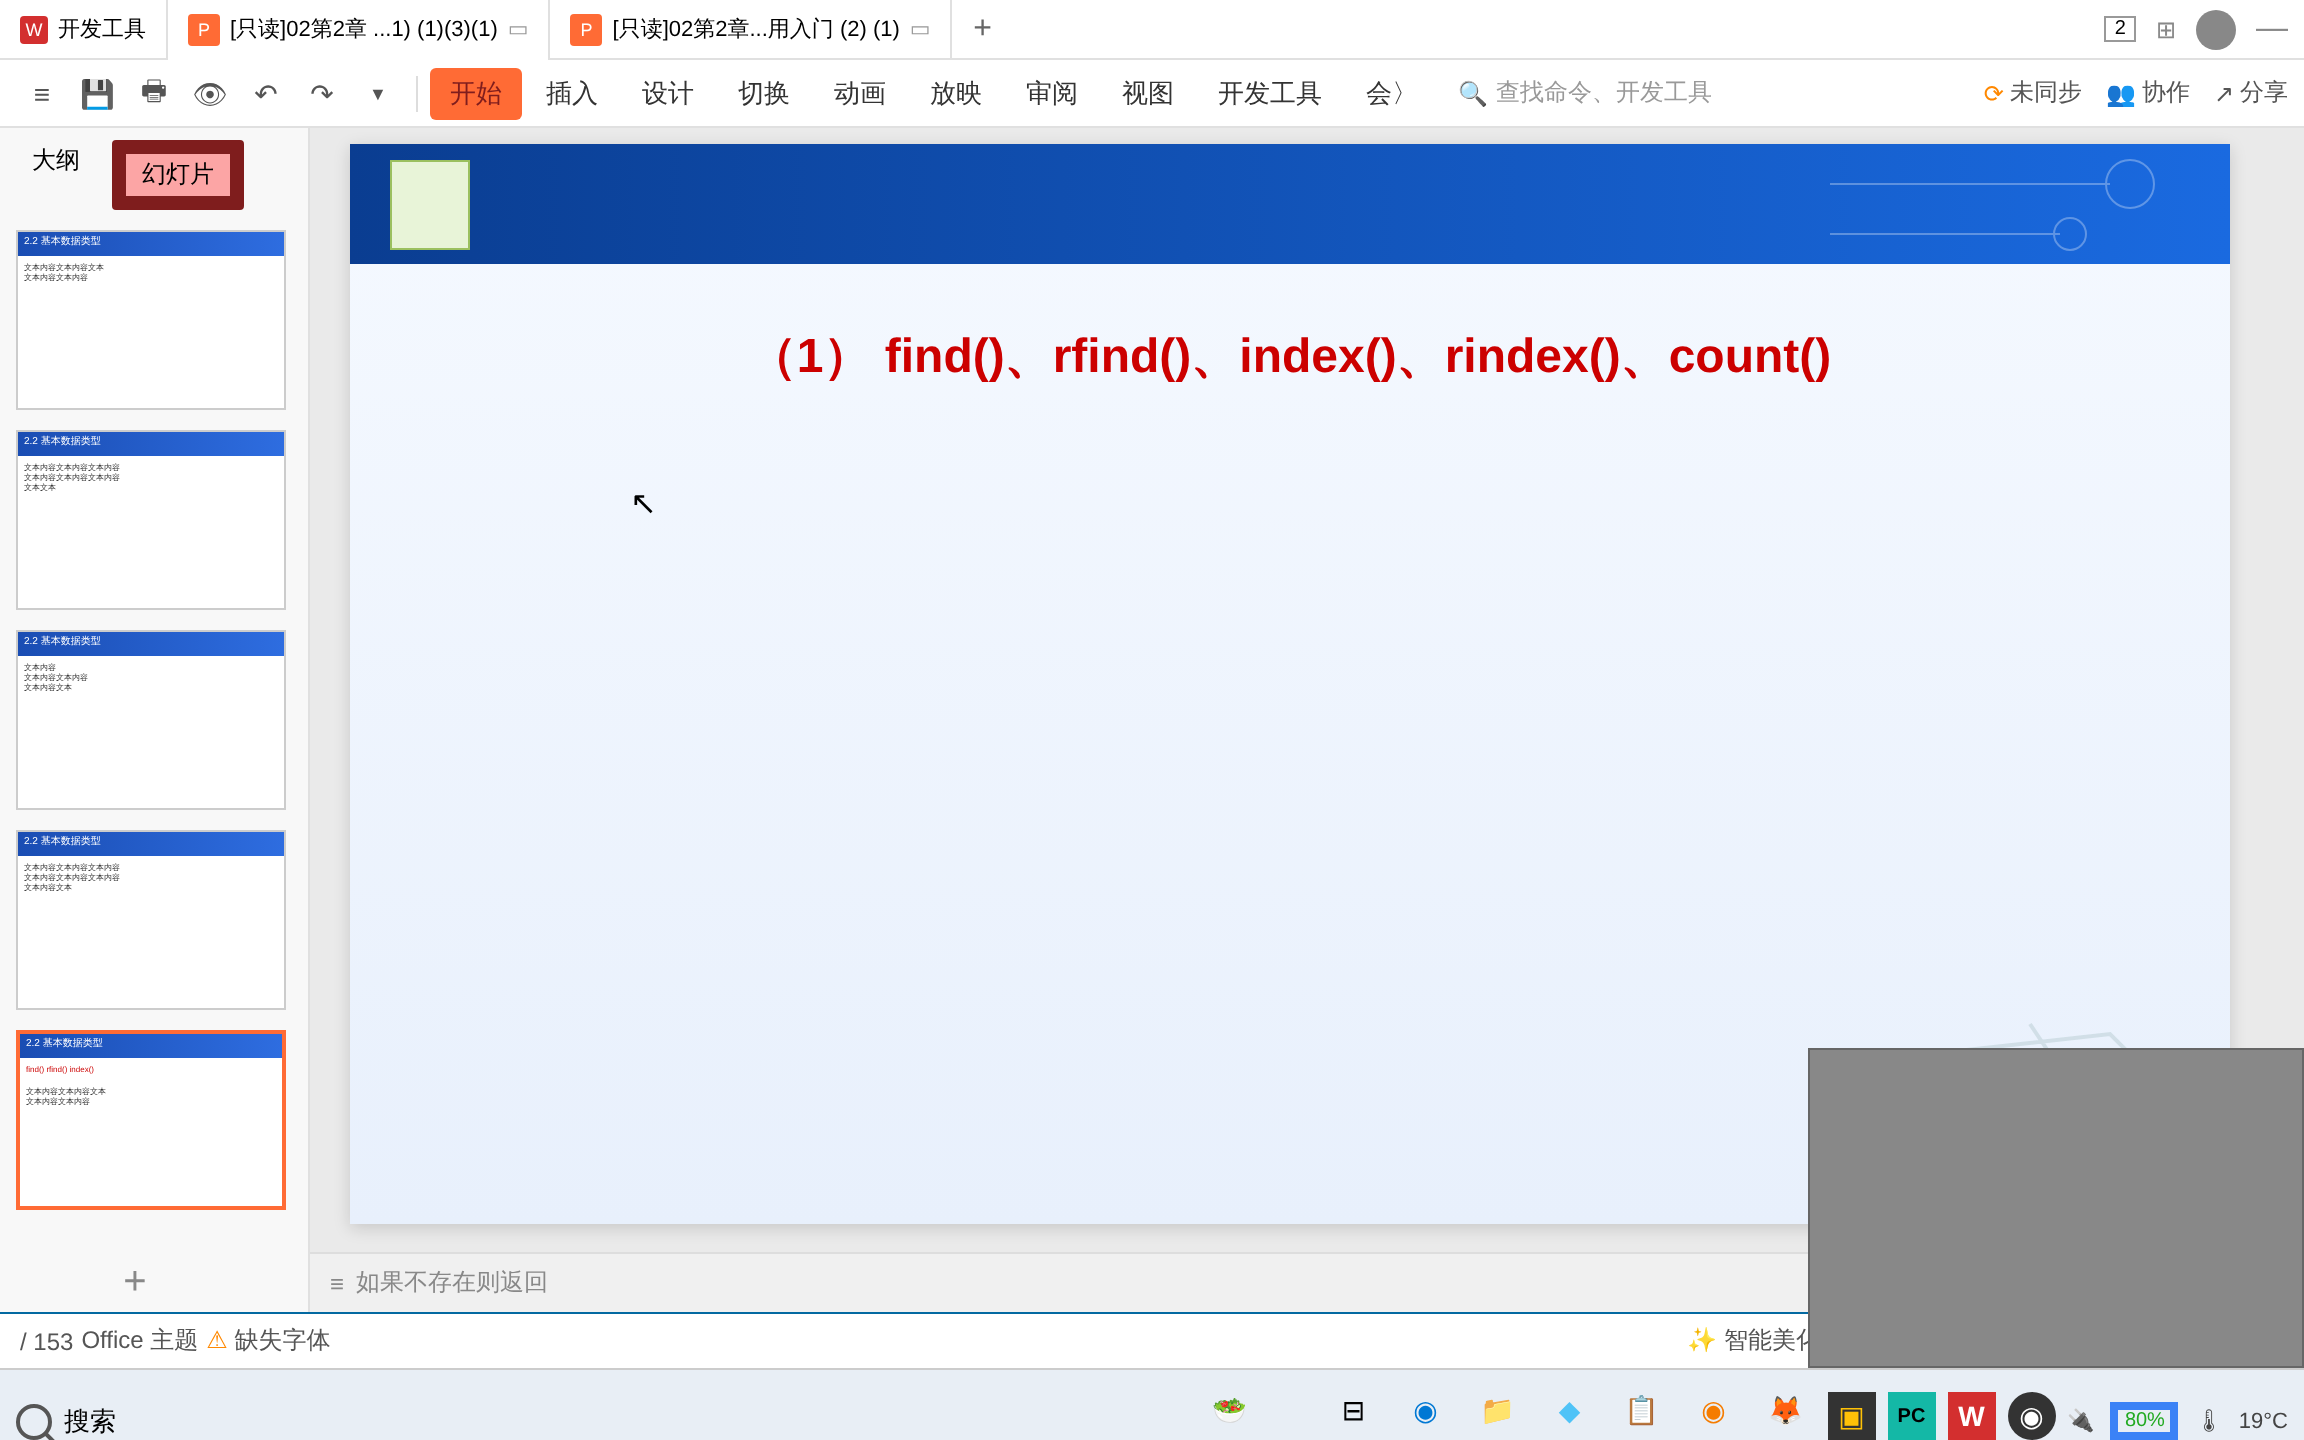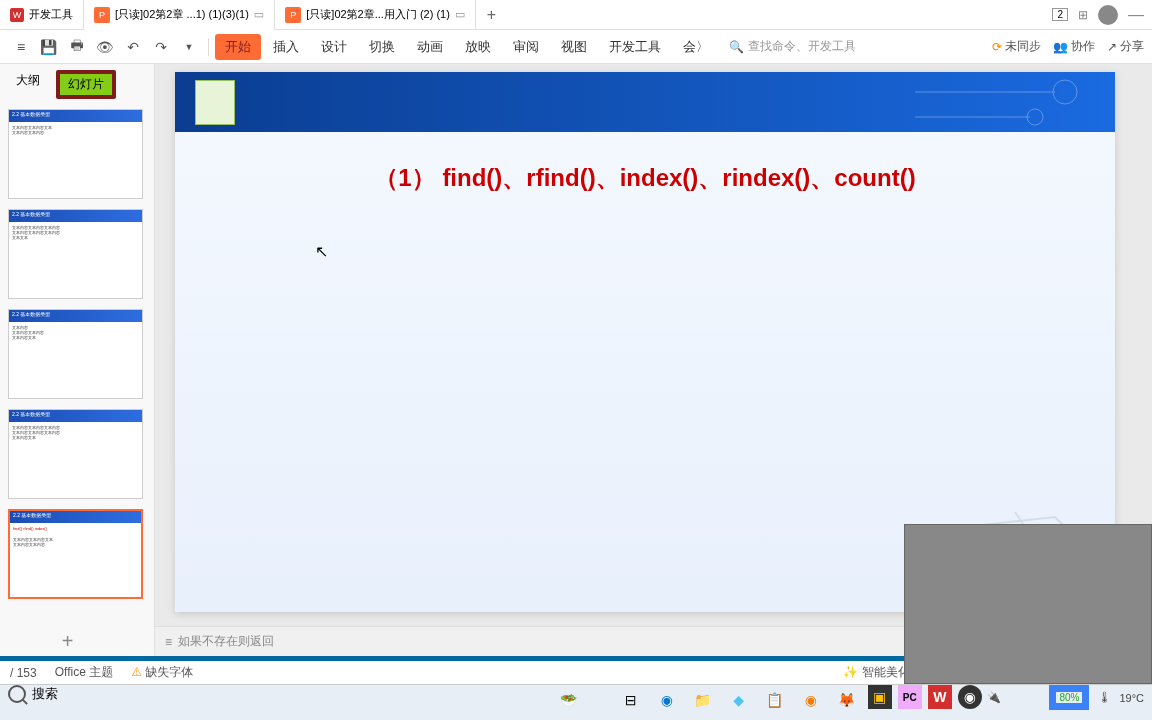--- a/index.html
+++ b/index.html
@@ -25,21 +25,21 @@
 .ribbon-tab.active { background: #ff6b35; color: #7f1d1d; border-radius: 3px; }
 .search-box { flex: 1; max-width: 200px; margin-left: 8px; display: flex; align-items: center; gap: 4px; color: #999; font-size: 12px; }
 .toolbar-right { margin-left: auto; display: flex; gap: 12px; font-size: 12px; color: #555; }
 .tr-item { display: flex; align-items: center; gap: 3px; cursor: pointer; }
 
 
 .main { display: flex; height: 592px; }
 .sidebar { width: 155px; background: #f8f8f8; border-right: 1px solid #e0e0e0; display: flex; flex-direction: column; }
 .outline-tabs { display: flex; gap: 8px; padding: 6px 8px; font-size: 12px; }
 .ot { padding: 2px 8px; cursor: pointer; text-align: center; }
-.ot.active { background: #84cc16; border: 4px solid #7f1d1d; border-radius: 2px; }
+.ot.active { background: #fca5a5; border: 7px solid #7f1d1d; border-radius: 2px; }
 .thumbs { flex: 1; overflow-y: auto; padding: 4px 8px; }
 .thumb { width: 135px; height: 90px; background: #fff; border: 1px solid #ccc; margin-bottom: 10px; position: relative; cursor: pointer; font-size: 4px; overflow: hidden; }
 .thumb.selected { border: 2px solid #ff6b35; }
 .thumb-header { height: 12px; background: linear-gradient(90deg, #1a4db3, #2e6de0); color: #fff; font-size: 5px; padding: 1px 3px; }
 .thumb-body { padding: 3px; color: #333; line-height: 1.3; }
 .add-slide { width: 135px; height: 30px; display: flex; align-items: center; justify-content: center; font-size: 20px; color: #888; cursor: pointer; }
 
 
 .canvas-wrap { flex: 1; background: #eaeaea; position: relative; overflow: hidden; }
 .slide { position: absolute; left: 20px; top: 8px; width: 940px; height: 540px; background: linear-gradient(180deg, #f5f9ff 0%, #e8f0fc 100%); box-shadow: 0 2px 8px rgba(0,0,0,0.15); }
@@ -50,32 +50,32 @@
 .slide-body { padding: 30px 50px; }
 .heading-red { color: #c00; font-size: 24px; font-weight: bold; text-align: center; margin-bottom: 20px; }
 .paragraph { font-size: 22px; line-height: 2; color: #000; text-indent: 2em; font-family: "SimSun", serif; }
 .plane { position: absolute; right: 40px; bottom: 60px; width: 120px; height: 50px; opacity: 0.25; }
 .cursor { position: absolute; left: 140px; top: 170px; font-size: 16px; }
 
 
 .notes-bar { position: absolute; bottom: 0; left: 0; right: 0; height: 30px; background: #f0f0f0; border-top: 1px solid #ddd; display: flex; align-items: center; padding: 0 10px; font-size: 12px; color: #888; gap: 6px; }
 
 
-.statusbar { height: 28px; background: #fff; border-top: 5px solid #0369a1; display: flex; align-items: center; padding: 0 10px; font-size: 12px; color: #555; gap: 18px; }
+.statusbar { height: 28px; background: #fff; border-top: 1px solid #0369a1; display: flex; align-items: center; padding: 0 10px; font-size: 12px; color: #555; gap: 4px; }
 .statusbar .right { margin-left: auto; display: flex; gap: 10px; align-items: center; }
 .view-btn { width: 20px; height: 18px; border: 1px solid #aaa; cursor: pointer; display: flex; align-items: center; justify-content: center; font-size: 10px; }
 
 
-.taskbar { height: 36px; background: #e8eef5; border-top: 1px solid #ccc; display: flex; align-items: flex-start; padding: 0 8px; gap: 6px; }
+.taskbar { height: 36px; background: #e8eef5; border-top: 1px solid #ccc; display: flex; align-items: flex-end; padding: 0 8px; gap: 6px; }
 .start { display: flex; align-items: center; gap: 6px; font-size: 13px; }
 .search-icon-tb { width: 18px; height: 18px; border: 2px solid #555; border-radius: 50%; position: relative; }
 .search-icon-tb::after { content: ''; position: absolute; width: 6px; height: 2px; background: #555; bottom: -2px; right: -4px; transform: rotate(45deg); }
 .tb-app { width: 30px; height: 30px; display: flex; align-items: center; justify-content: center; cursor: pointer; font-size: 14px; }
 .tray { display: flex; align-items: center; gap: 8px; font-size: 11px; color: #444; }
-.battery { border: 7px solid #3b82f6; padding: 0 3px; font-size: 10px; color: #2a2; margin-left: 40px; }
+.battery { border: 4px solid #3b82f6; padding: 0 3px; font-size: 10px; color: #2a2; }
 .webcam { position: absolute; right: 0; bottom: 36px; width: 248px; height: 160px; background: #888; border: 1px solid #666; }
 
 svg { display: block; }
 </style>
 </head>
 <body>
 
 <div class="titlebar">
   <div class="tab">
     <span class="tab-icon red-icon">W</span>
@@ -221,21 +221,21 @@
   <span class="tb-app">🥗</span>
   <span style="width:20px"></span>
   <span class="tb-app">⊟</span>
   <span class="tb-app" style="color:#0078d4">◉</span>
   <span class="tb-app" style="color:#ffb900">📁</span>
   <span class="tb-app" style="color:#4fc3f7">◆</span>
   <span class="tb-app">📋</span>
   <span class="tb-app" style="color:#f57c00">◉</span>
   <span class="tb-app" style="color:#ff6611">🦊</span>
   <span class="tb-app" style="background:#333;color:#ffc107;width:24px;height:24px">▣</span>
-  <span class="tb-app" style="background:#f0abfc;color:#000;width:24px;height:24px;font-size:10px;font-weight:bold">PC</span>
+  <span class="tb-app" style="background:#14b8a6;color:#000;width:24px;height:24px;font-size:10px;font-weight:bold">PC</span>
   <span class="tb-app" style="background:#d32f2f;color:#fff;width:24px;height:24px;font-weight:bold">W</span>
   <span class="tb-app" style="background:#333;color:#fff;width:24px;height:24px;border-radius:50%">◉</span>
   <div class="tray">
     <span>🔌</span>
     <span class="battery">80%</span>
     <span>🌡</span>
     <span>19°C</span>
   </div>
 </div>
 

